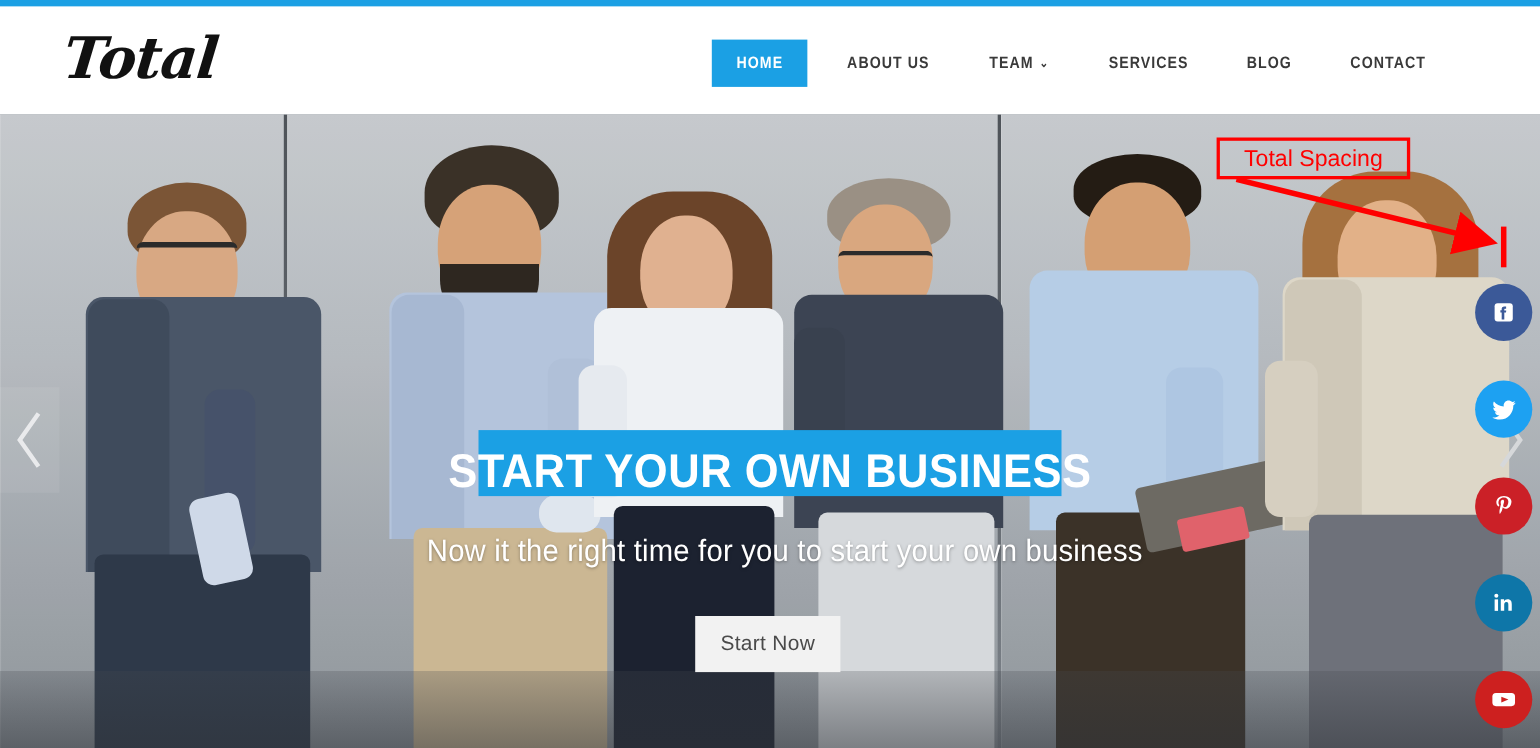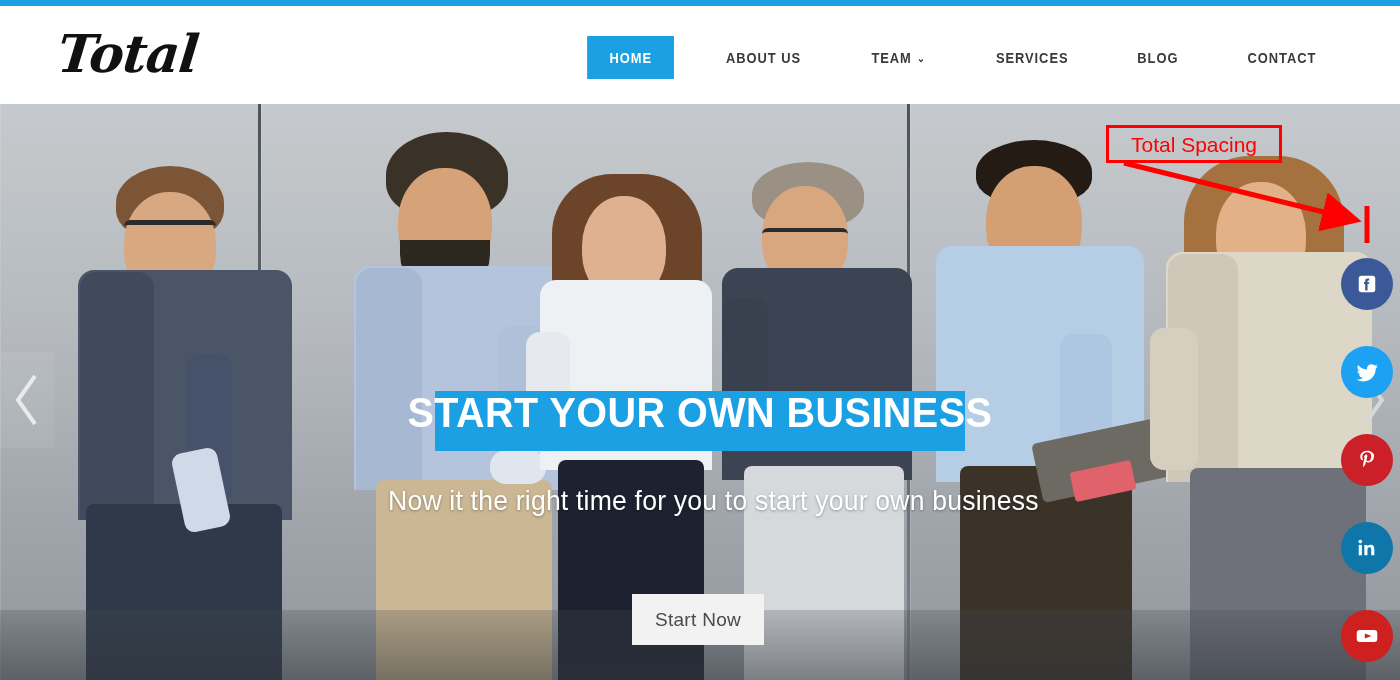--- a/index.html
+++ b/index.html
@@ -27,22 +27,22 @@
     font-family:"DejaVu Serif", serif;
     font-style:italic;
     font-weight:700;
     font-size:52px;
     letter-spacing:-1px;
     color:#111111;
     line-height:1;
     transform: skewX(-6deg);
   }
   #main-nav {
-    position:absolute; right:56px; top:30px;
-    display:flex; align-items:center; gap:16px;
+    position:absolute; right:76px; top:30px;
+    display:flex; align-items:center; gap:0px;
   }
   .nav-item {
     font-family:"Liberation Sans Narrow","Liberation Sans", sans-serif;
     font-size:15px;
     letter-spacing:1.1px;
     text-transform:uppercase;
     color:#3a3a3a;
     padding:13px 22px;
     white-space:nowrap;
     cursor:pointer;
@@ -98,21 +98,21 @@
   .hair { position:absolute; border-radius:50% 50% 40% 40%; }
   .torso { position:absolute; bottom:0; border-radius:16px 16px 0 0; }
   .legs  { position:absolute; bottom:0; border-radius:8px 8px 0 0; }
   .shirt { position:absolute; border-radius:10px 10px 0 0; }
   .arm   { position:absolute; border-radius:14px; }
 
   
   #hero-title-bar {
     position:absolute; left:435px; top:287px; width:530px; height:60px;
     background:#1ba0e4;
-    display:flex; align-items:flex-start; justify-content:center;
+    display:flex; align-items:flex-end; justify-content:center;
   }
   #hero-title {
     font-family:"Liberation Sans Narrow","Liberation Sans", sans-serif;
     font-size:43px;
     font-weight:700;
     color:#ffffff;
     letter-spacing:0.5px;
     white-space:nowrap;
     transform:scaleX(0.92);
     line-height:1;
@@ -131,21 +131,20 @@
   }
   #hero-cta {
     position:absolute; left:632px; top:456px; width:132px; height:51px;
     background:#f2f2f2;
     border:none;
     color:#4a4a4a;
     font-family:"Liberation Sans Narrow","Liberation Sans", sans-serif;
     font-size:19px;
     letter-spacing:0.3px;
     cursor:pointer;
-    margin-top:34px;
   }
 
   
   .carousel-arrow {
     position:absolute;
     width:54px; height:96px;
     display:flex; align-items:center; justify-content:center;
     cursor:pointer;
     background:rgba(255,255,255,.07);
   }

